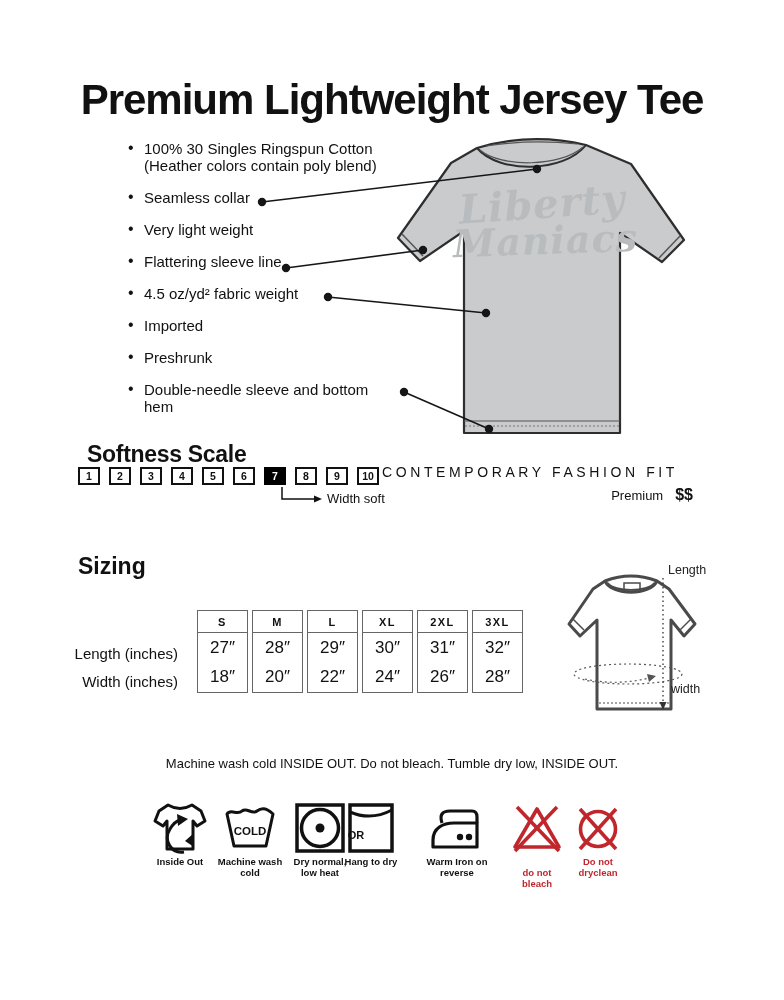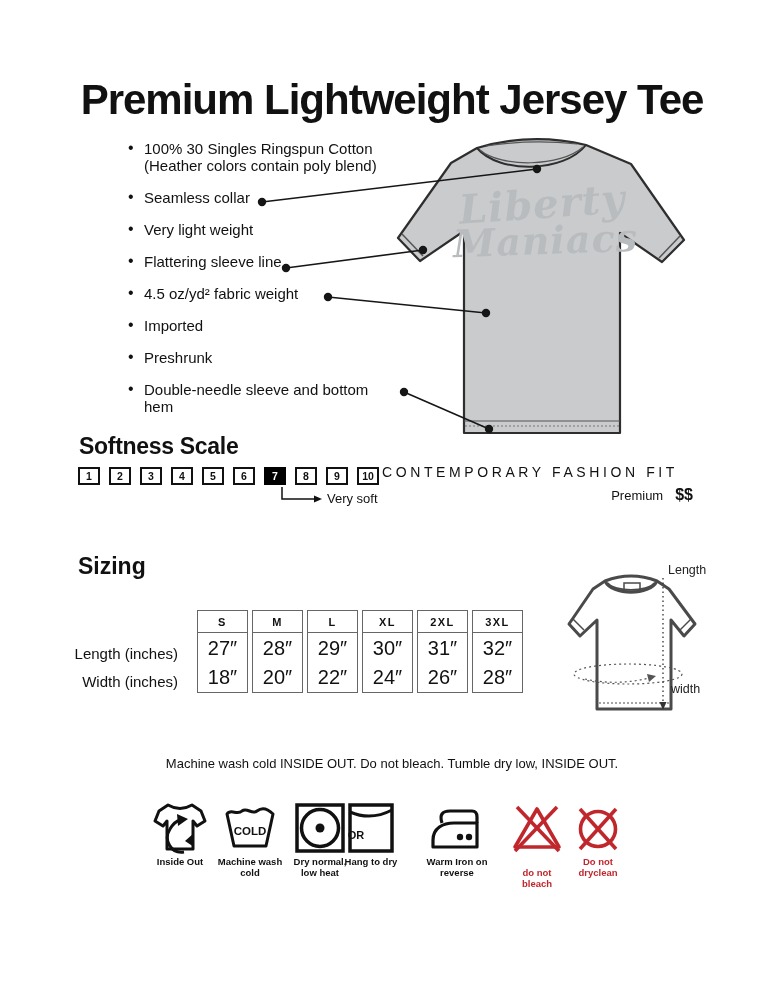--- a/index.html
+++ b/index.html
@@ -29,21 +29,21 @@
   #fit-premium .price{font-size:16px;font-weight:bold;margin-left:12px;}
   
   #sizing-heading{left:78px;top:553px;font-size:23px;font-weight:bold;}
   .rowlabel{left:56px;width:122px;text-align:right;font-size:15px;}
   #size-table{left:197px;top:610px;display:flex;gap:4px;}
   .col{display:flex;flex-direction:column;}
   .hcell{box-sizing:border-box;width:51px;height:23px;border:1.5px solid #666;background:#fff;
          font-size:11px;font-weight:bold;letter-spacing:1.5px;display:flex;align-items:center;justify-content:center;}
   .bcell{box-sizing:border-box;width:51px;height:61px;border:1.5px solid #666;margin-top:-1px;background:#fff;
          display:flex;flex-direction:column;align-items:center;justify-content:center;gap:3px;}
-  .val{font-size:20px;line-height:26px;}
+  .val{font-size:17px;line-height:26px;}
   #size-diagram{left:555px;top:558px;pointer-events:none;}
   
   #care-instructions{left:0;top:756px;width:784px;text-align:center;font-size:13px;}
   .careitem{top:800px;width:66px;display:flex;flex-direction:column;align-items:center;}
   .clabel{font-size:9.5px;line-height:10.5px;font-weight:bold;text-align:center;margin-top:3px;}
   .clabel.red{color:#c0272d;width:50px;}
   #or-label{left:341px;top:829px;width:30px;text-align:center;font-size:11px;font-weight:bold;}
   
   #footer{left:0;top:949px;width:784px;text-align:center;font-size:10px;font-weight:bold;letter-spacing:2.2px;}
 </style>
@@ -87,38 +87,38 @@
         <circle cx="423" cy="250" r="3.4"></circle>
       <line x1="328" y1="297" x2="486" y2="313"></line>
         <circle cx="328" cy="297" r="3.4"></circle>
         <circle cx="486" cy="313" r="3.4"></circle>
       <line x1="404" y1="392" x2="489" y2="429"></line>
         <circle cx="404" cy="392" r="3.4"></circle>
         <circle cx="489" cy="429" r="3.4"></circle>
     </g>
   </svg>
 
-  <h2 id="softness-heading" class="abs" style="margin:0;">Softness Scale</h2>
+  <h2 id="softness-heading" class="abs" style="margin:8px;">Softness Scale</h2>
   <div id="softness-scale" class="abs">
     <span class="sbox">1</span>
     <span class="sbox">2</span>
     <span class="sbox">3</span>
     <span class="sbox">4</span>
     <span class="sbox">5</span>
     <span class="sbox">6</span>
     <span class="sbox sel">7</span>
     <span class="sbox">8</span>
     <span class="sbox">9</span>
     <span class="sbox">10</span>
   </div>
   <svg id="softarrow" class="abs" width="62" height="20" viewBox="0 0 62 20">
     <polyline points="14,1 14,13 46,13" fill="none" stroke="#111" stroke-width="1.5"></polyline>
     <polygon points="46,9.5 54,13 46,16.5" fill="#111"></polygon>
   </svg>
-  <span id="verysoft" class="abs">Very soft</span>
+  <span id="verysoft" class="abs">Width soft</span>
 
   <div id="fit-label" class="abs">CONTEMPORARY FASHION FIT</div>
   <div id="fit-premium" class="abs">
     <span class="tier">Premium</span><span class="price">$$</span>
   </div>
 
   <h2 id="sizing-heading" class="abs" style="margin:0;">Sizing</h2>
   <div class="abs rowlabel" style="top:645px;">Length (inches)</div>
   <div class="abs rowlabel" style="top:673px;">Width (inches)</div>
 

